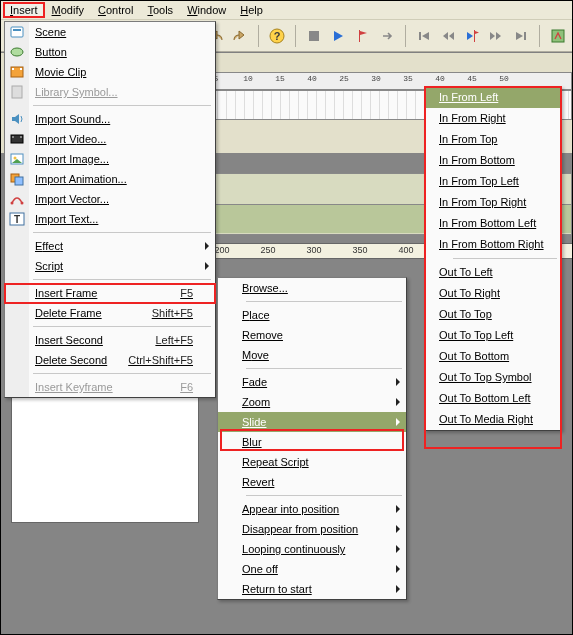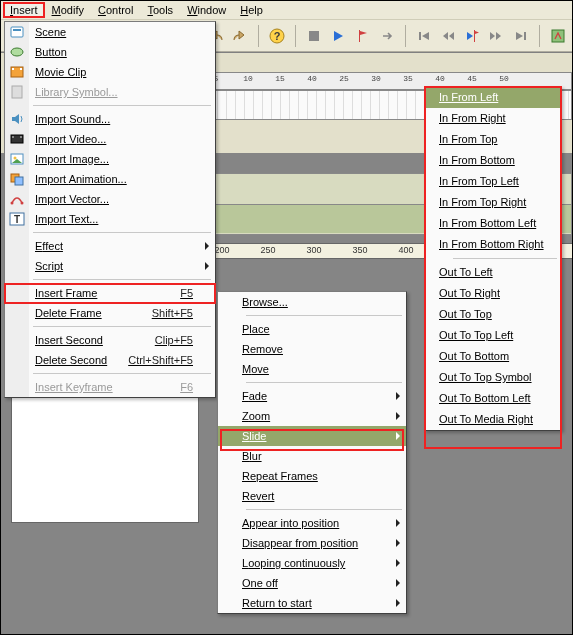--- a/index.html
+++ b/index.html
@@ -213,21 +213,21 @@
 
   
   #menu-insert {
     left: 3px;
     top: 20px;
     width: 212px;
   }
   
   #menu-effect {
     left: 216px;
-    top: 290px;
+    top: 276px;
     width: 190px;
     padding-left: 0;
   }
   #menu-effect .menu-item { padding-left: 24px; padding-right: 20px; }
   
   #menu-slide {
     left: 423px;
     top: 85px;
     width: 138px;
     padding-left: 0;
@@ -454,21 +454,21 @@
         <span>Insert <u>F</u>rame</span>
         <span class="shortcut">F5</span>
       </div>
       <div class="menu-item">
         <span>Delete <u>F</u>rame</span>
         <span class="shortcut">Shift+F5</span>
       </div>
       <div class="menu-sep"></div>
       <div class="menu-item">
         <span>Insert Se<u>c</u>ond</span>
-        <span class="shortcut">Clip+F5</span>
+        <span class="shortcut">Left+F5</span>
       </div>
       <div class="menu-item">
         <span>Delete Sec<u>o</u>nd</span>
         <span class="shortcut">Ctrl+Shift+F5</span>
       </div>
       <div class="menu-sep"></div>
       <div class="menu-item disabled">
         <span>Insert Keyframe</span>
         <span class="shortcut">F6</span>
       </div>
@@ -500,21 +500,21 @@
         <span class="arrow"></span>
       </div>
       <div class="menu-item selected">
         <span><u>S</u>lide</span>
         <span class="arrow"></span>
       </div>
       <div class="menu-item">
         <span>B<u>l</u>ur</span>
       </div>
       <div class="menu-item">
-        <span>Repeat Frames</span>
+        <span>Repeat Script</span>
       </div>
       <div class="menu-item">
         <span>Re<u>v</u>ert</span>
       </div>
       <div class="menu-sep"></div>
       <div class="menu-item">
         <span><u>A</u>ppear into position</span>
         <span class="arrow"></span>
       </div>
       <div class="menu-item">

